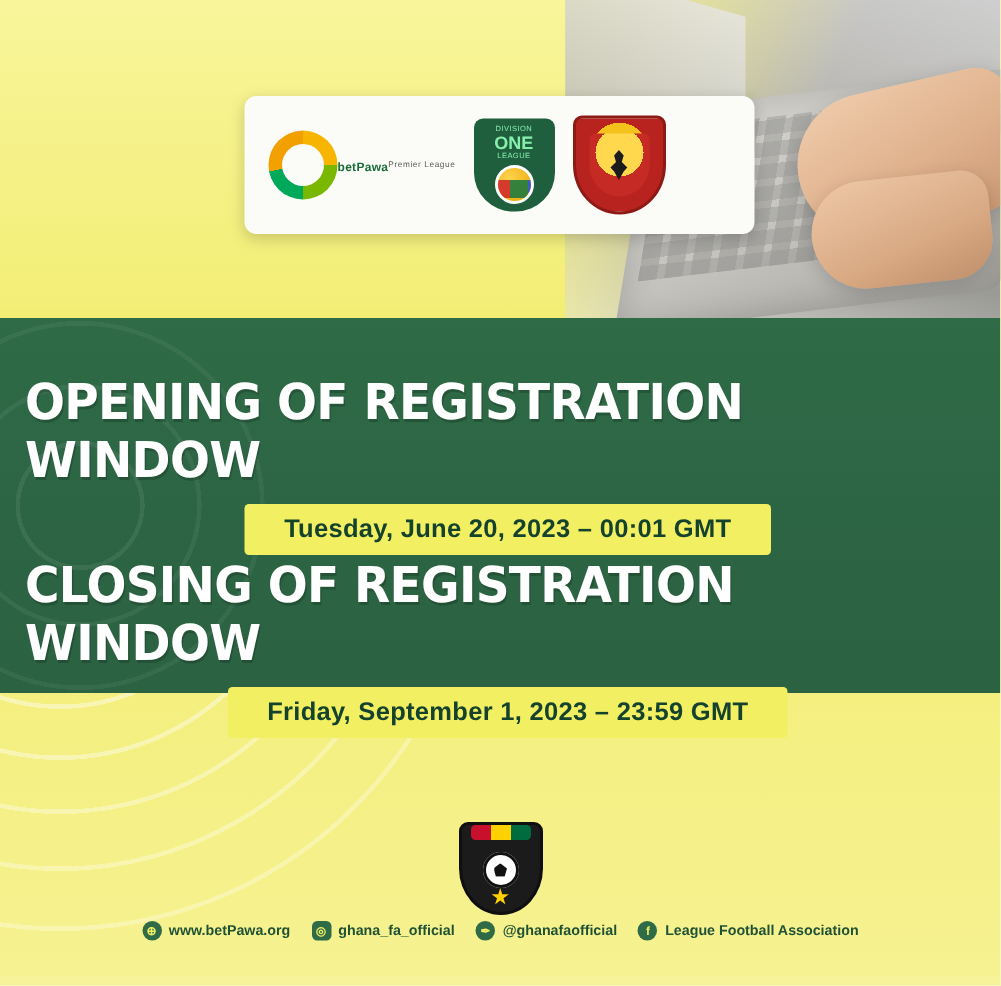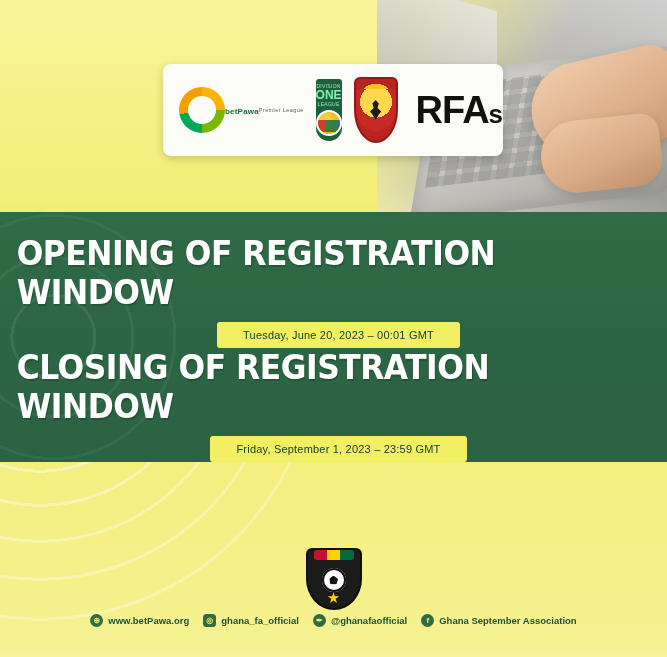--- a/index.html
+++ b/index.html
@@ -137,42 +137,42 @@
   .rfas {
     font-size: 38px; font-weight: bold; letter-spacing: -1px;
     color: #111; margin-left: 6px;
   }
   .rfas span { font-size: 26px; }
   
   .green-block {
     position: absolute; left: 0; right: 0; top: 212px; height: 250px;
     background: linear-gradient(180deg, #2f6b47 0%, #2c6544 50%, #2b6242 100%);
     display: flex; flex-direction: column; align-items: center;
-    padding-top: 22px;
+    padding-top: 36px;
   }
   .green-block::before{
     content:""; position:absolute; inset:0;
     background: radial-gradient(circle at 8% 50%, rgba(255,255,255,0.00) 0 40px, rgba(255,255,255,0.07) 40px 43px, rgba(255,255,255,0) 43px 78px, rgba(255,255,255,0.06) 78px 81px, rgba(255,255,255,0) 81px 120px, rgba(255,255,255,0.05) 120px 123px, rgba(255,255,255,0) 123px 100%);
     pointer-events:none;
   }
   .head-line {
     position: relative;
     font-size: 33px; font-weight: 800; color: #ffffff;
     letter-spacing: -0.5px;
     text-transform: uppercase;
     font-family: "DejaVu Sans", sans-serif;
     transform: scaleX(0.95);
     text-shadow: 1px 2px 0 rgba(0,0,0,0.18);
   }
   .date-pill {
     position: relative;
     margin-top: 10px;
     background: #f2ef63;
     color: #14422c;
-    font-size: 11px; font-weight: normal;
+    font-size: 17px; font-weight: bold;
     padding: 7px 26px;
     border-radius: 3px;
     letter-spacing: .2px;
     margin-left: 10px;
   }
   .gap { height: 30px; }
   
   .nb {
     position: absolute; left: 0; right: 0; top: 474px;
     text-align: center; color: #2f6b47;
@@ -259,21 +259,20 @@
       <div class="l1">DIVISION</div>
       <div class="l2">ONE</div>
       <div class="l3">LEAGUE</div>
       <div class="dol-ball"></div>
     </div>
 
     <div class="malta-crest">
       <div class="inner"></div>
     </div>
 
-    <div class="rfas"><span style="font-size:38px">RFA</span><span>s</span></div>
   </div>
 
   <div class="green-block">
     <div class="head-line">OPENING OF REGISTRATION WINDOW</div>
     <div class="date-pill">Tuesday, June 20, 2023 – 00:01 GMT</div>
     <div class="gap"></div>
     <div class="head-line">CLOSING OF REGISTRATION WINDOW</div>
     <div class="date-pill">Friday, September 1, 2023 – 23:59 GMT</div>
   </div>
 
@@ -297,18 +296,18 @@
     <div class="item">
       <span class="si square">◎</span>
       <span>ghana_fa_official</span>
     </div>
     <div class="item">
       <span class="si">✒</span>
       <span>@ghanafaofficial</span>
     </div>
     <div class="item">
       <span class="si">f</span>
-      <span>Ghana September Association</span>
+      <span>League Football Association</span>
     </div>
   </div>
 
   <div class="bottom-bar"></div>
 </div>
 
 </body></html>

